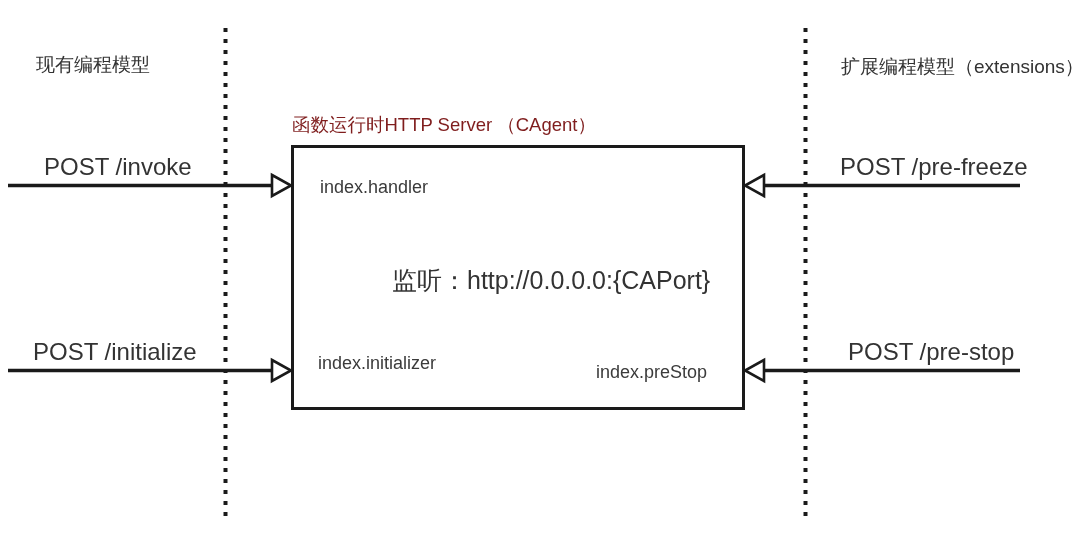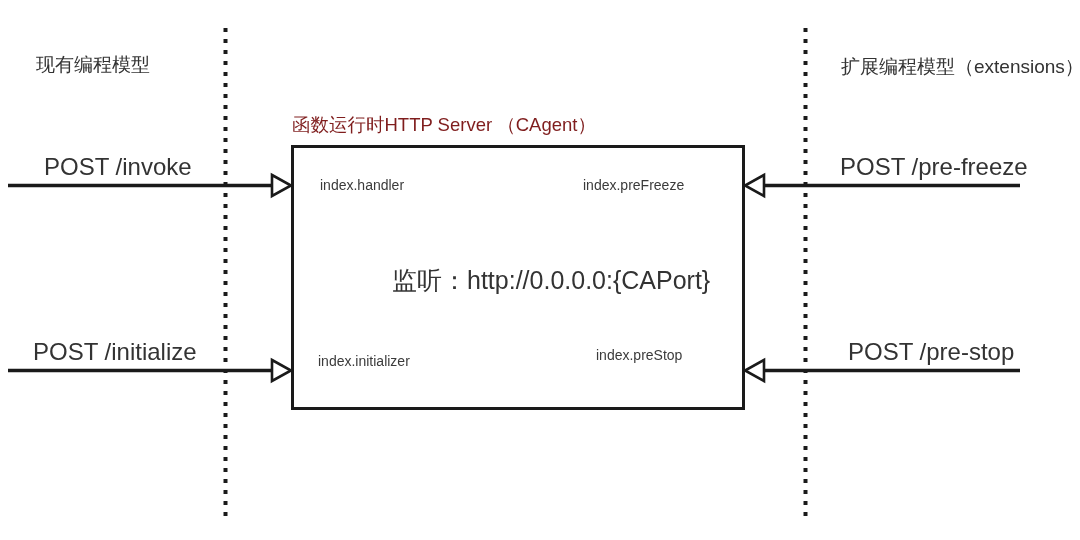--- a/index.html
+++ b/index.html
@@ -37,21 +37,21 @@
   }
   .label-route {
     font-size: 24px;
     color: #333333;
   }
   .label-box-title {
     font-size: 18.5px;
     color: #7f1d1d;
   }
   .label-hook {
-    font-size: 14px;
+    font-size: 18px;
     color: #3b3b3b;
   }
   .label-listen {
     font-size: 25px;
     color: #333333;
   }
 </style>
 </head>
 <body>
 
@@ -79,27 +79,26 @@
   </svg>
 
   <div class="txt label-side" style="left:36px; top:55px;">现有编程模型</div>
 
   <div class="txt label-side" style="left:841px; top:57px;">扩展编程模型（extensions）</div>
 
   <div class="txt label-box-title" style="left:292px; top:116px;">函数运行时HTTP Server （CAgent）</div>
 
   <div class="txt label-hook" style="left:320px; top:178px;">index.handler</div>
 
-  <div class="txt label-hook" style="left:583px; top:178px;">index.preFreeze</div>
 
   <div class="txt label-listen" style="left:392px; top:268px;">监听：http://0.0.0.0:{CAPort}</div>
 
   <div class="txt label-hook" style="left:318px; top:354px;">index.initializer</div>
 
-  <div class="txt label-hook" style="left:596px; top:348px;">index.preStop</div>
+  <div class="txt label-hook" style="left:596px; top:363px;">index.preStop</div>
 
   <div class="txt label-route" style="left:44px; top:155px;">POST /invoke</div>
 
   <div class="txt label-route" style="left:33px; top:340px;">POST /initialize</div>
 
   <div class="txt label-route" style="left:848px; top:340px;">POST /pre-stop</div>
 
   <div class="txt label-route" style="left:840px; top:155px;">POST /pre-freeze</div>
 
 </div>

